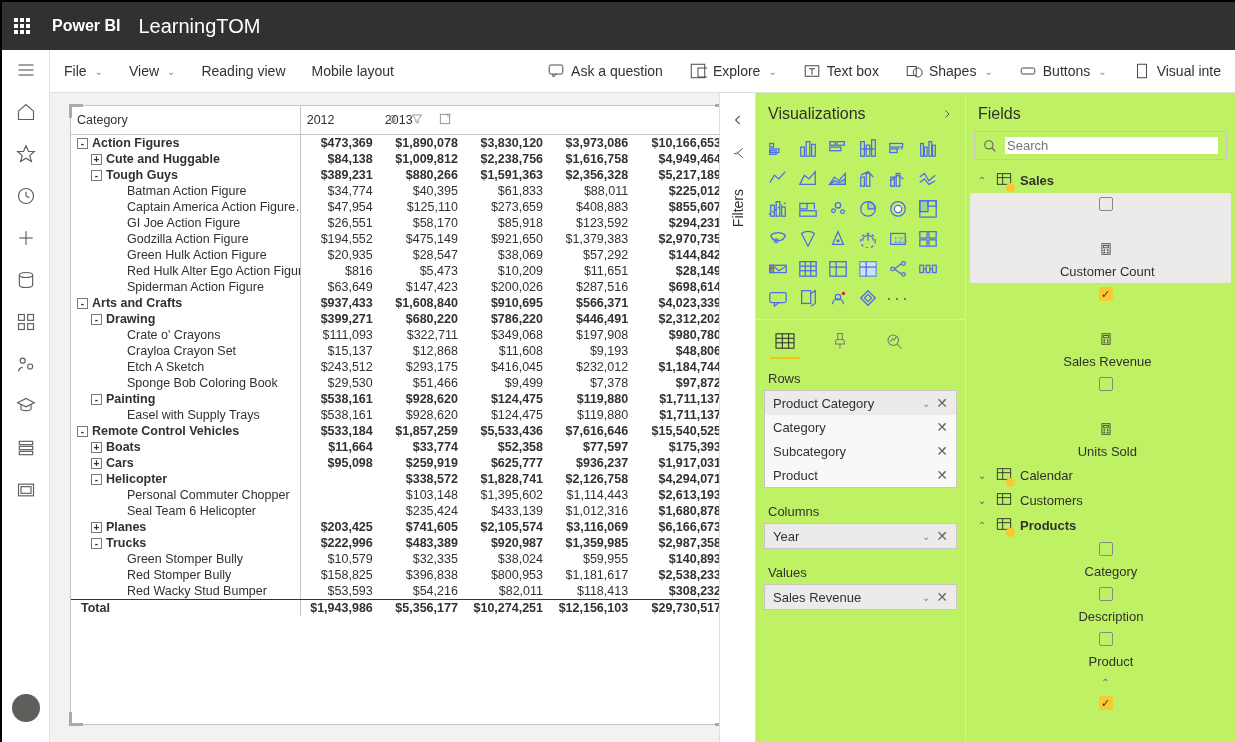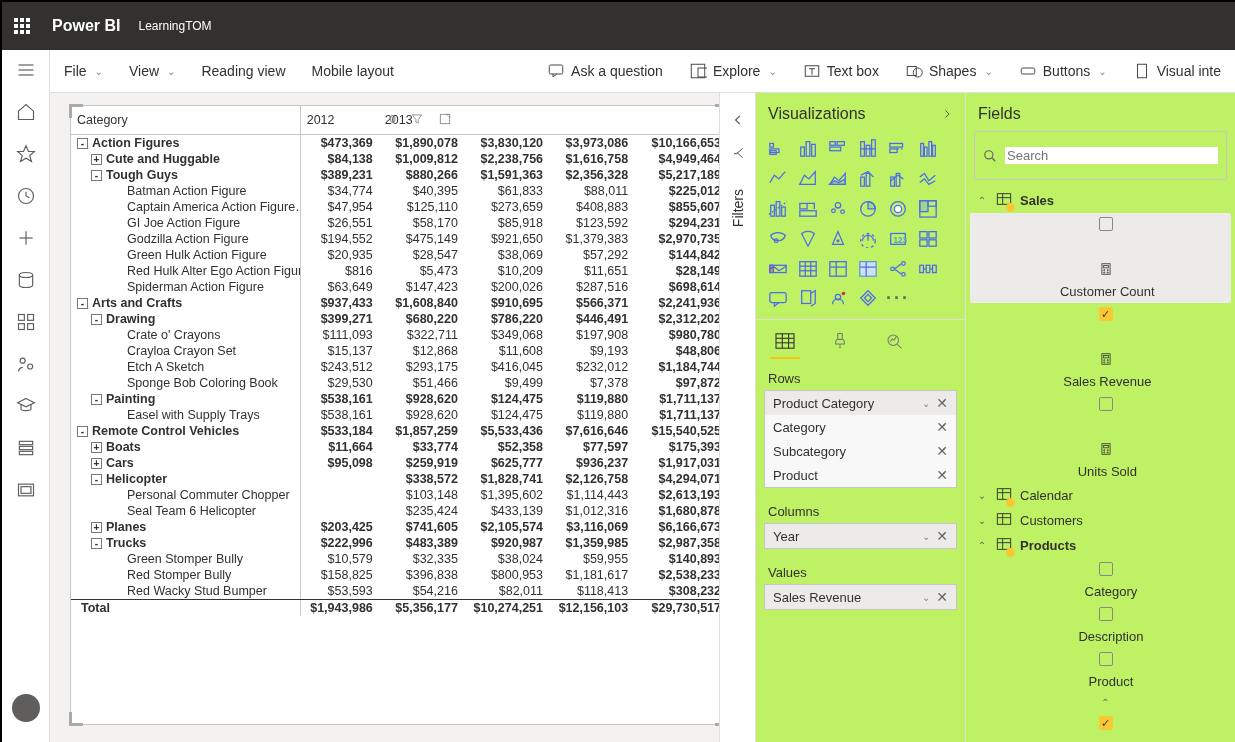--- a/index.html
+++ b/index.html
@@ -15,21 +15,21 @@
     --selected-tab: #f2c811;
   }
   * { box-sizing: border-box; }
   html,body { margin:0; padding:0; font-family: "Segoe UI", Arial, sans-serif; font-size:13px; color:var(--text); background:#fff; height:742px; width:1235px; overflow:hidden; border:1px solid #000;}
   
   
   .header { background:var(--header-bg); color:var(--header-txt); height:48px; display:flex; align-items:center; padding:0 12px; gap:22px;}
   .waffle { display:grid; grid-template-columns:repeat(3,4px); grid-template-rows:repeat(3,4px); gap:2px;}
   .waffle span { background:#fff;}
   .app-name { font-weight:600; font-size:16px;}
-  .report-name { font-weight:400; font-size:12px; margin-left:-4px;}
+  .report-name { font-weight:400; font-size:20px; margin-left:-4px;}
   
   
   .shell { display:flex; height:calc(742px - 48px - 2px);}
   .leftbar { width:48px; border-right:1px solid var(--border); display:flex; flex-direction:column; align-items:center; padding-top:10px; gap:22px;}
   .leftbar svg, .leftbar .icon { width:20px; height:20px; stroke:var(--icon); fill:none; stroke-width:1.4;}
   .collab-icon { width:28px; height:28px; border-radius:50%; background:#605e5c; display:flex; align-items:center; justify-content:center; color:#fff; font-size:10px; margin-top:auto; margin-bottom:20px;}
   
   .main { flex:1; display:flex; flex-direction:column; min-width:0;}
   .ribbon { height:43px; border-bottom:1px solid var(--border); display:flex; align-items:center; padding:0 14px; gap:26px; font-size:14px; color:#323130; background:#fff;}
   .ribbon .item { display:flex; align-items:center; gap:6px; white-space:nowrap; cursor:pointer;}
@@ -70,35 +70,35 @@
   .header-icons svg{width:14px;height:14px;stroke:#888;fill:none;stroke-width:1.5;}
   
   
   .filters-rail{width:36px;border-left:1px solid var(--border);display:flex;flex-direction:column;align-items:center;padding-top:20px;gap:18px;background:#fff;}
   .filters-rail .rot{writing-mode:vertical-rl;transform:rotate(180deg);font-size:14px;color:#323130;margin-top:10px;}
   
   
   .pane{width:210px;border-left:1px solid var(--border);display:flex;flex-direction:column;background:#bef264;font-size:13px;min-height:0;}
   .pane-header{display:flex;align-items:center;justify-content:space-between;padding:12px 12px 8px;font-size:16px;font-weight:400;}
   .pane-header svg{width:12px;height:12px;stroke:#555;fill:none;stroke-width:2;}
-  .viz-gallery{display:grid;grid-template-columns:repeat(6,28px);gap:4px 2px;padding:4px 8px 8px;font-weight:bold;}
+  .viz-gallery{display:grid;grid-template-columns:repeat(6,28px);gap:4px 2px;padding:4px 8px 8px;}
   .viz-ico{width:28px;height:26px;display:flex;align-items:center;justify-content:center;}
   .viz-ico svg{width:22px;height:20px;}
   .pane-sub{display:flex;gap:26px;padding:8px 14px 4px;border-top:1px solid var(--border);}
   .pane-sub .tabico{padding:4px;border-bottom:2px solid transparent;}
   .pane-sub .tabico.active{border-bottom:2px solid var(--selected-tab);}
   .well-label{padding:8px 12px 4px;color:#323130;}
   .well{margin:0 8px 8px;border:1px solid var(--border-dark);background:#f8f8f8;}
   .well-row{display:flex;align-items:center;justify-content:space-between;padding:4px 8px;font-size:13px;}
   .well-row.head{background:#edebe9;font-weight:400;}
   .well-row .x{color:#666;font-size:14px;cursor:pointer;}
   .well-row .vv{display:flex;gap:6px;align-items:center;}
   
   
-  .fields-search{margin:0 8px 6px;display:flex;align-items:center;gap:8px;border:1px solid var(--border-dark);border-radius:2px;padding:15px 8px;}
+  .fields-search{margin:0 8px 6px;display:flex;align-items:center;gap:8px;border:1px solid var(--border-dark);border-radius:2px;padding:5px 8px;}
   .fields-search input{border:none;outline:none;flex:1;font-size:13px;}
   .tree{overflow-y:auto;padding:2px 4px 10px;min-height:0;flex:1;}
   .tree-row{display:flex;align-items:center;gap:8px;padding:4px 6px;border-radius:2px;cursor:pointer;}
   .tree-row.highlight{background:#edebe9;}
   .cb{width:14px;height:14px;border:1px solid #888;border-radius:2px;display:inline-flex;align-items:center;justify-content:center;}
   .cb.checked{background:var(--accent-yellow);border-color:var(--accent-yellow);color:#333;}
   .cb.checked::after{content:"✓";font-size:11px;line-height:1;}
   .tbl-ico{position:relative;}
   .ydot{position:absolute;width:9px;height:9px;border-radius:50%;background:var(--accent-yellow);right:-3px;bottom:-3px;}
   .caret{font-size:10px;width:12px;text-align:center;color:#666;}
@@ -372,21 +372,21 @@
                   <td class="num">$200,026</td>
                   <td class="num">$287,516</td>
                   <td class="num total">$698,614</td>
                 </tr>
                 <tr class="lvl0">
                   <td><span class="exp">-</span>Arts and Crafts</td>
                   <td class="num">$937,433</td>
                   <td class="num">$1,608,840</td>
                   <td class="num">$910,695</td>
                   <td class="num">$566,371</td>
-                  <td class="num total">$2,241,936</td>
+                  <td class="num total">$4,023,339</td>
                 </tr>
                 <tr class="lvl1">
                   <td><span class="ind1"><span class="exp">-</span>Drawing</span></td>
                   <td class="num">$399,271</td>
                   <td class="num">$680,220</td>
                   <td class="num">$786,220</td>
                   <td class="num">$446,491</td>
                   <td class="num total">$2,312,202</td>
                 </tr>
                 <tr class="lvl2">

